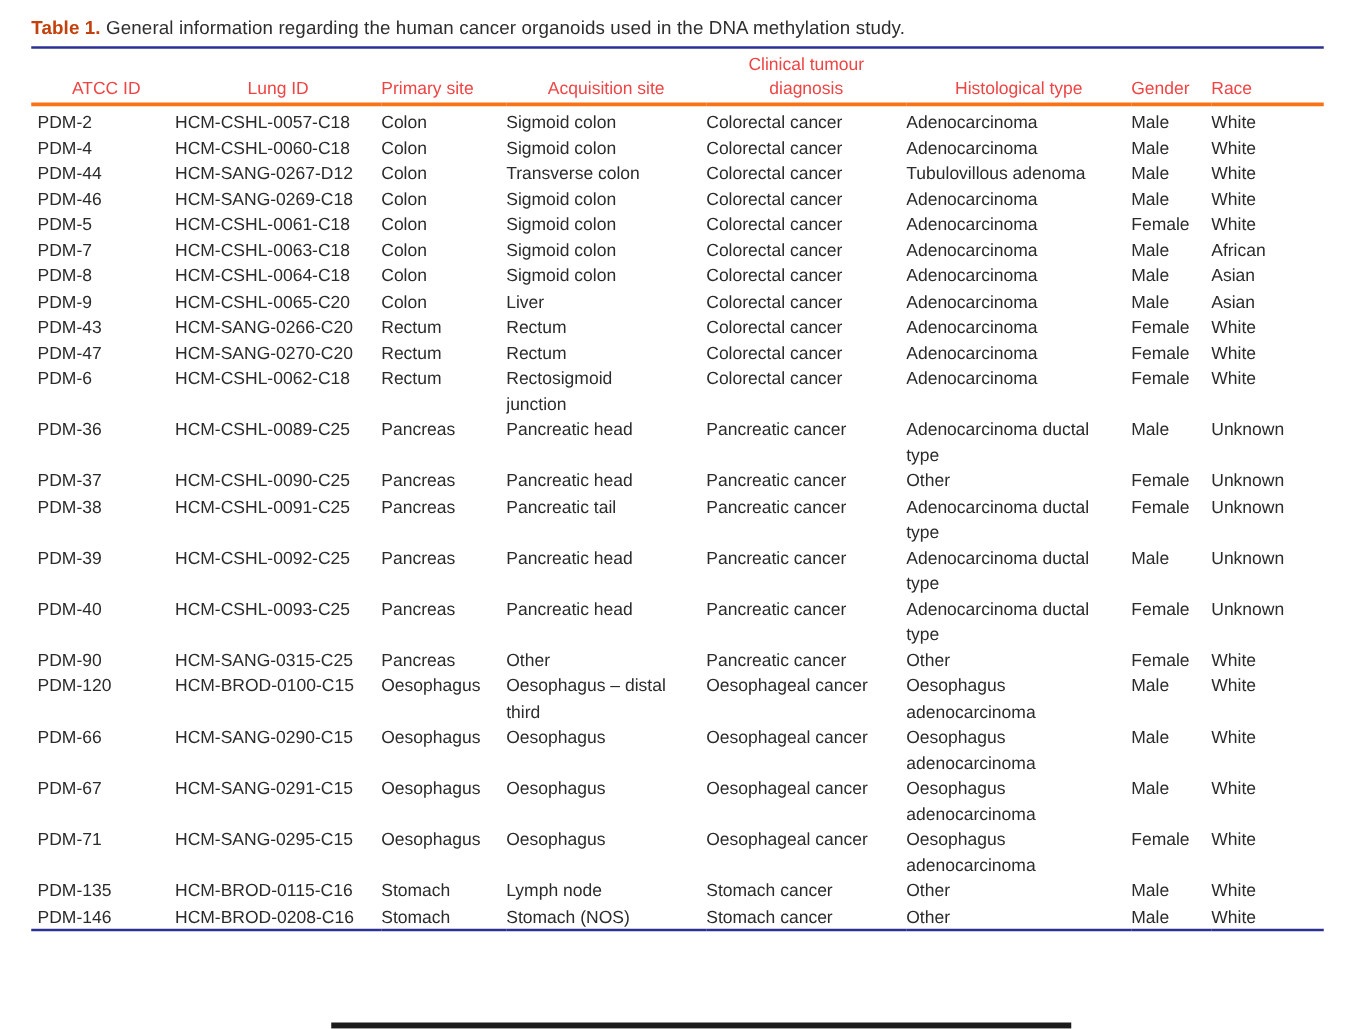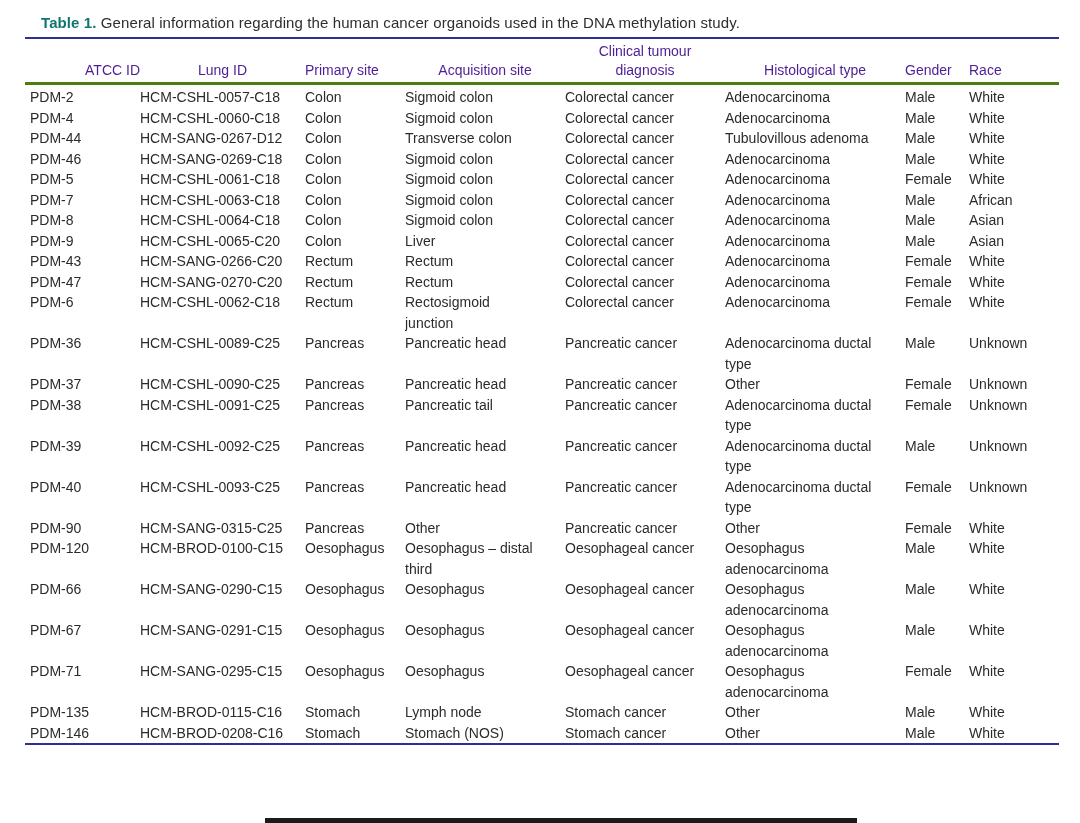--- a/index.html
+++ b/index.html
@@ -21,41 +21,40 @@
     width: 1034px;
     font-size: 15px;
     line-height: 21px;
     letter-spacing: 0.1px;
     color: #2e2e2e;
     padding-bottom: 4px;
     border-bottom: 2px solid #2c3094;
     white-space: nowrap;
   }
   .cap-label {
-    color: #0f766e;
+    color: #c2410c;
     font-weight: bold;
-    margin-left: 16px;
   }
   table.organoids {
     border-collapse: collapse;
     table-layout: fixed;
     width: 1034px;
     border-bottom: 2px solid #2c3094;
   }
   table.organoids th {
     font-size: 14px;
     font-weight: normal;
-    color: #4c1d95;
+    color: #ef4444;
     vertical-align: bottom;
     line-height: 19px;
     padding: 3px 0 2px 0;
-    border-bottom: 3px solid #4d7c0f;
+    border-bottom: 3px solid #f97316;
     white-space: pre-line;
   }
-  table.organoids th:nth-child(1) { text-align: right; padding-left: 5px; }
+  table.organoids th:nth-child(1) { text-align: center; padding-left: 5px; }
   table.organoids th:nth-child(3),
   table.organoids th:nth-child(7),
   table.organoids th:nth-child(8) { text-align: left; }
   table.organoids th:nth-child(2),
   table.organoids th:nth-child(4),
   table.organoids th:nth-child(5),
   table.organoids th:nth-child(6) { text-align: center; }
   table.organoids td {
     font-size: 14px;
     color: #2b2b2b;

